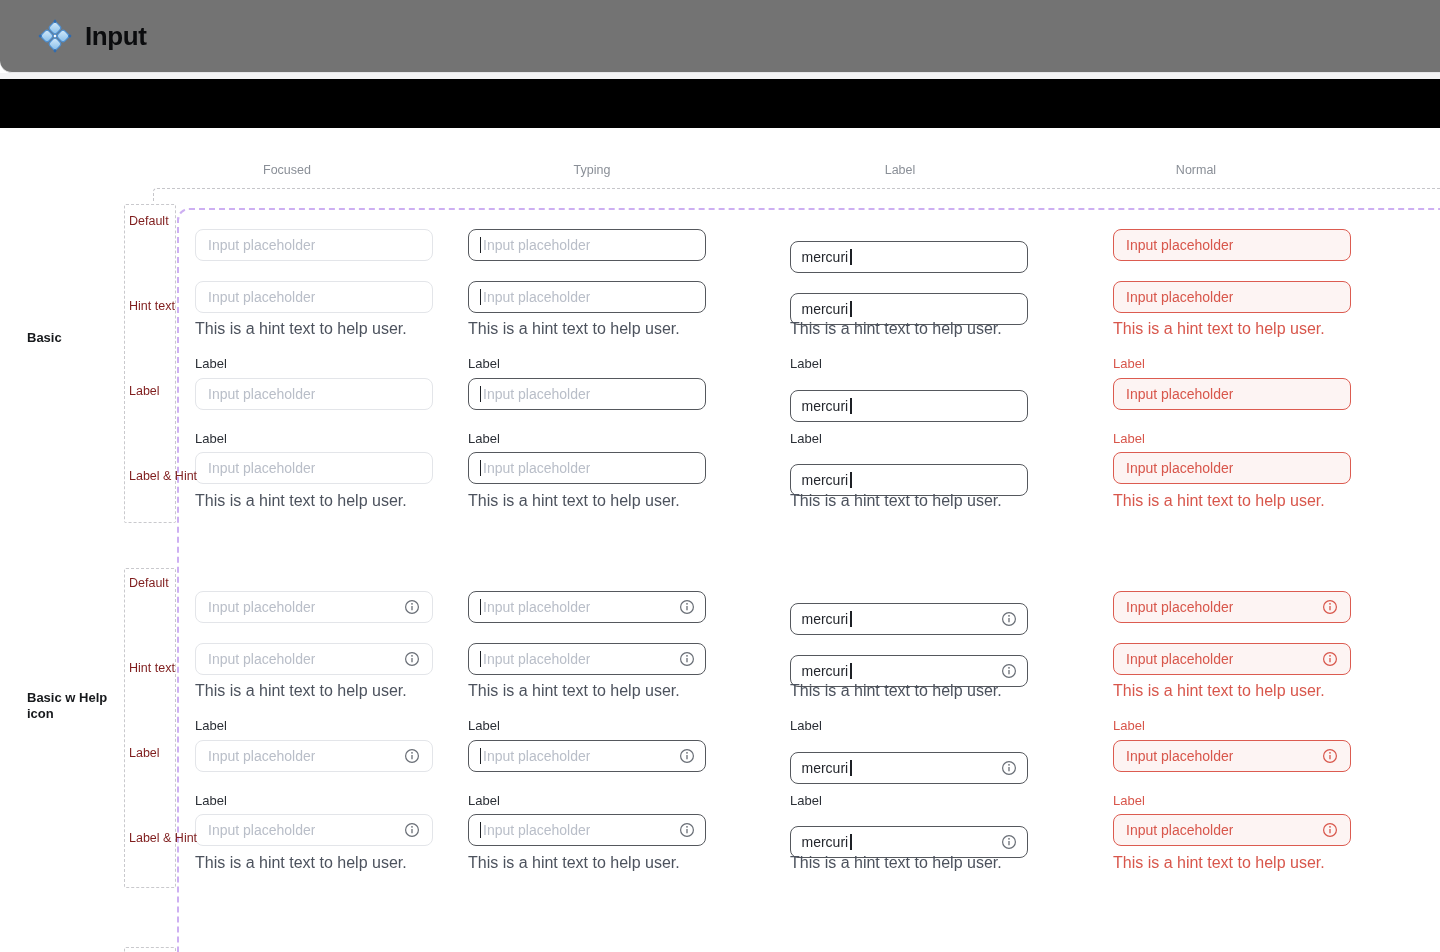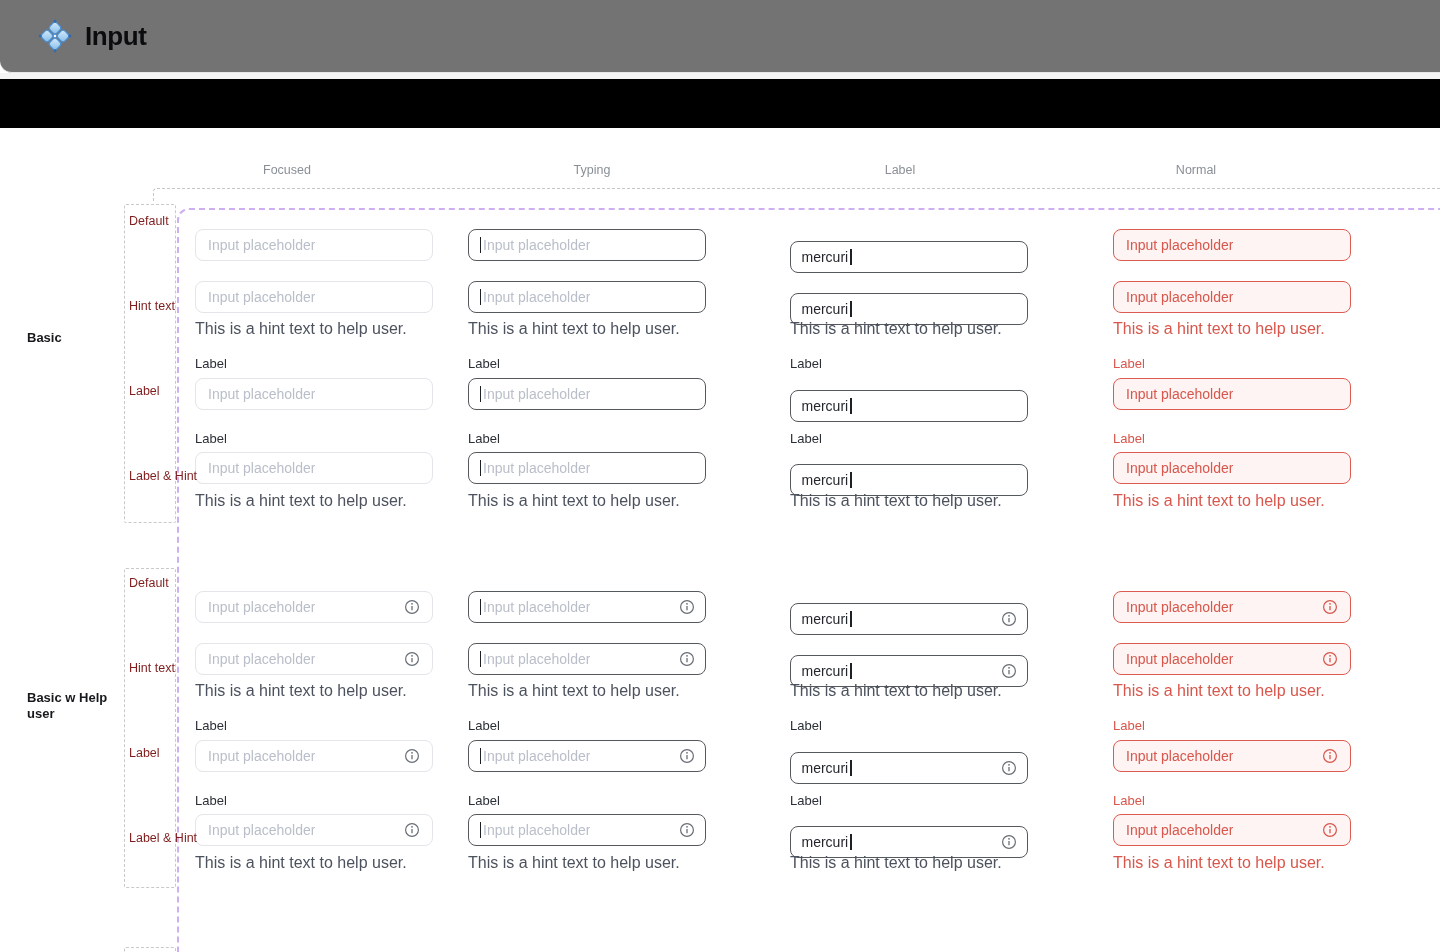--- a/index.html
+++ b/index.html
@@ -170,21 +170,21 @@
       <div class="hint red" style="left: 1113px; top: 320px;">This is a hint text to help user.</div>
       <div class="field-label red" style="left: 1113px; top: 356px;">Label</div>
       <div class="input-box error" style="left: 1113px; top: 378px; width: 238px;">
         <span class="ph">Input placeholder</span>
       </div>
       <div class="field-label red" style="left: 1113px; top: 431px;">Label</div>
       <div class="input-box error" style="left: 1113px; top: 452px; width: 238px;">
         <span class="ph">Input placeholder</span>
       </div>
       <div class="hint red" style="left: 1113px; top: 492px;">This is a hint text to help user.</div>
-      <div class="section-label" style="top: 690px;">Basic w Help user</div>
+      <div class="section-label" style="top: 690px;">Basic w Help icon</div>
       <div class="row-label" style="top: 576px;">Default</div>
       <div class="row-label" style="top: 661px;">Hint text</div>
       <div class="row-label" style="top: 746px;">Label</div>
       <div class="row-label" style="top: 831px;">Label &amp; Hint</div>
       <div class="input-box normal" style="left: 195px; top: 591px; width: 238px;">
         <span class="ph">Input placeholder</span>
         <span class="info-icon">
           <svg width="16" height="16" viewBox="0 0 16 16" fill="none">
             <circle cx="8" cy="8" r="6.4" stroke="currentColor" stroke-width="1.2"></circle>
             <line x1="8" y1="7.1" x2="8" y2="11.2" stroke="currentColor" stroke-width="1.3"></line>

